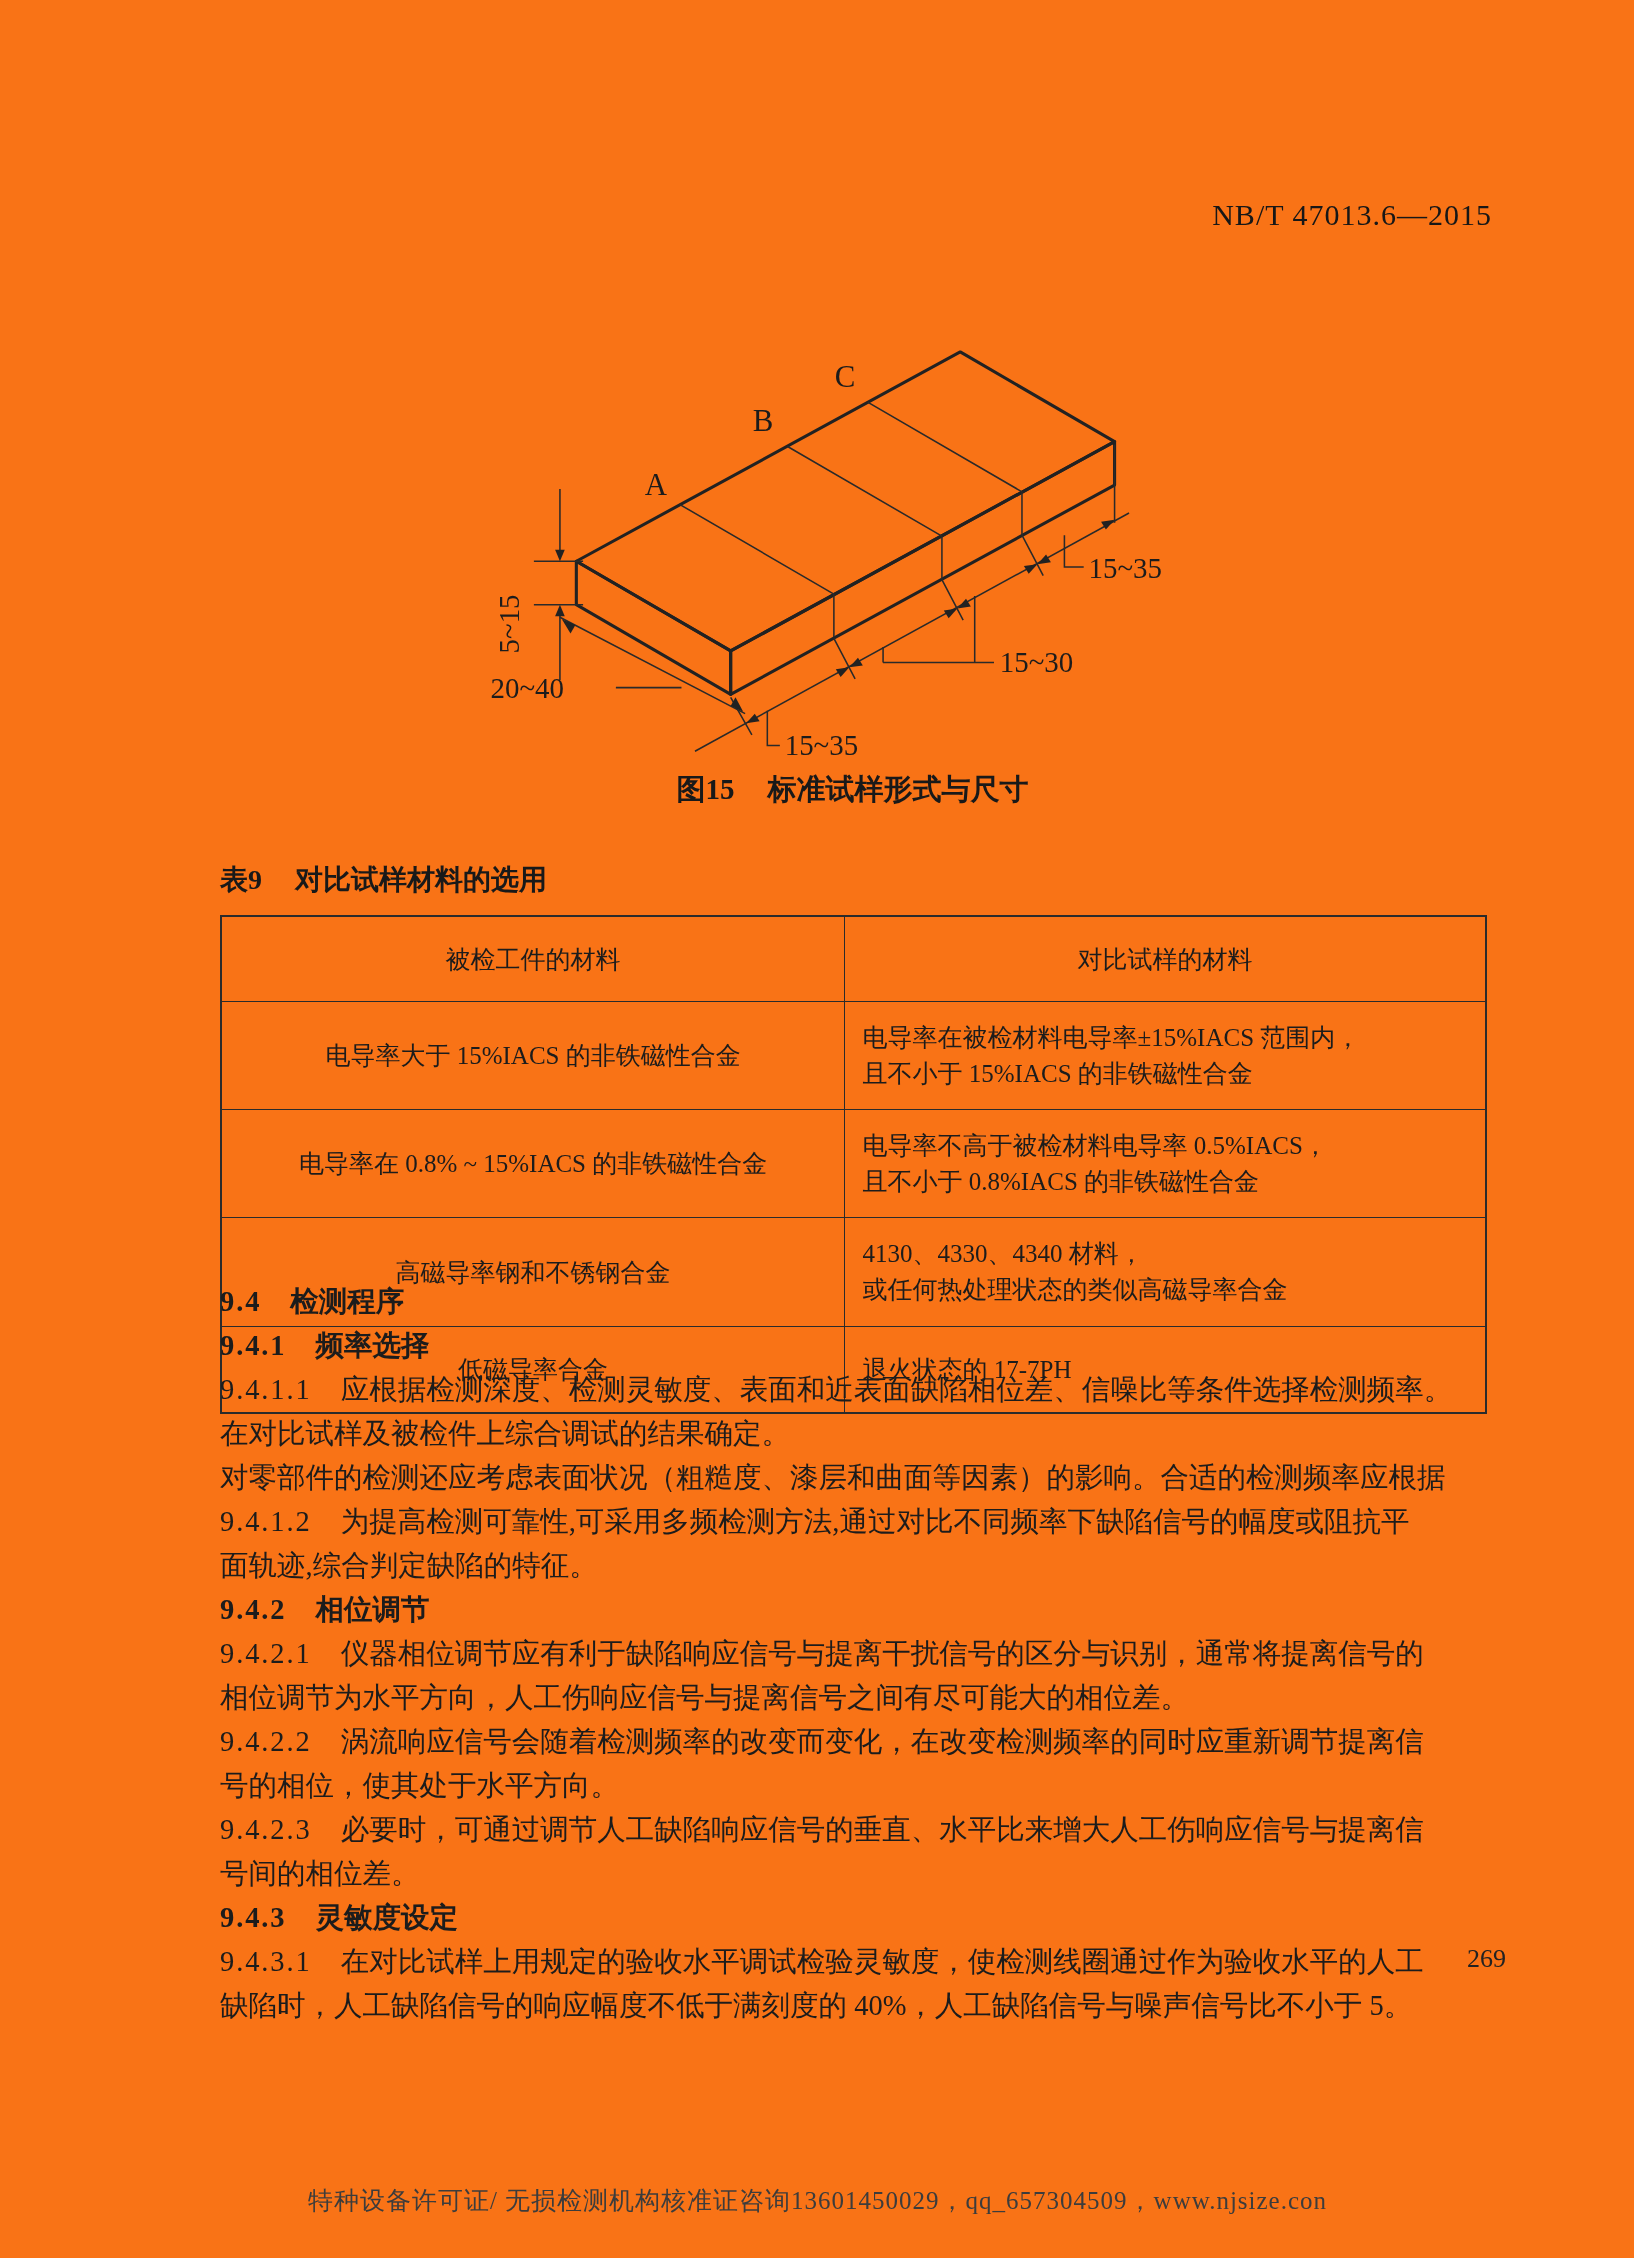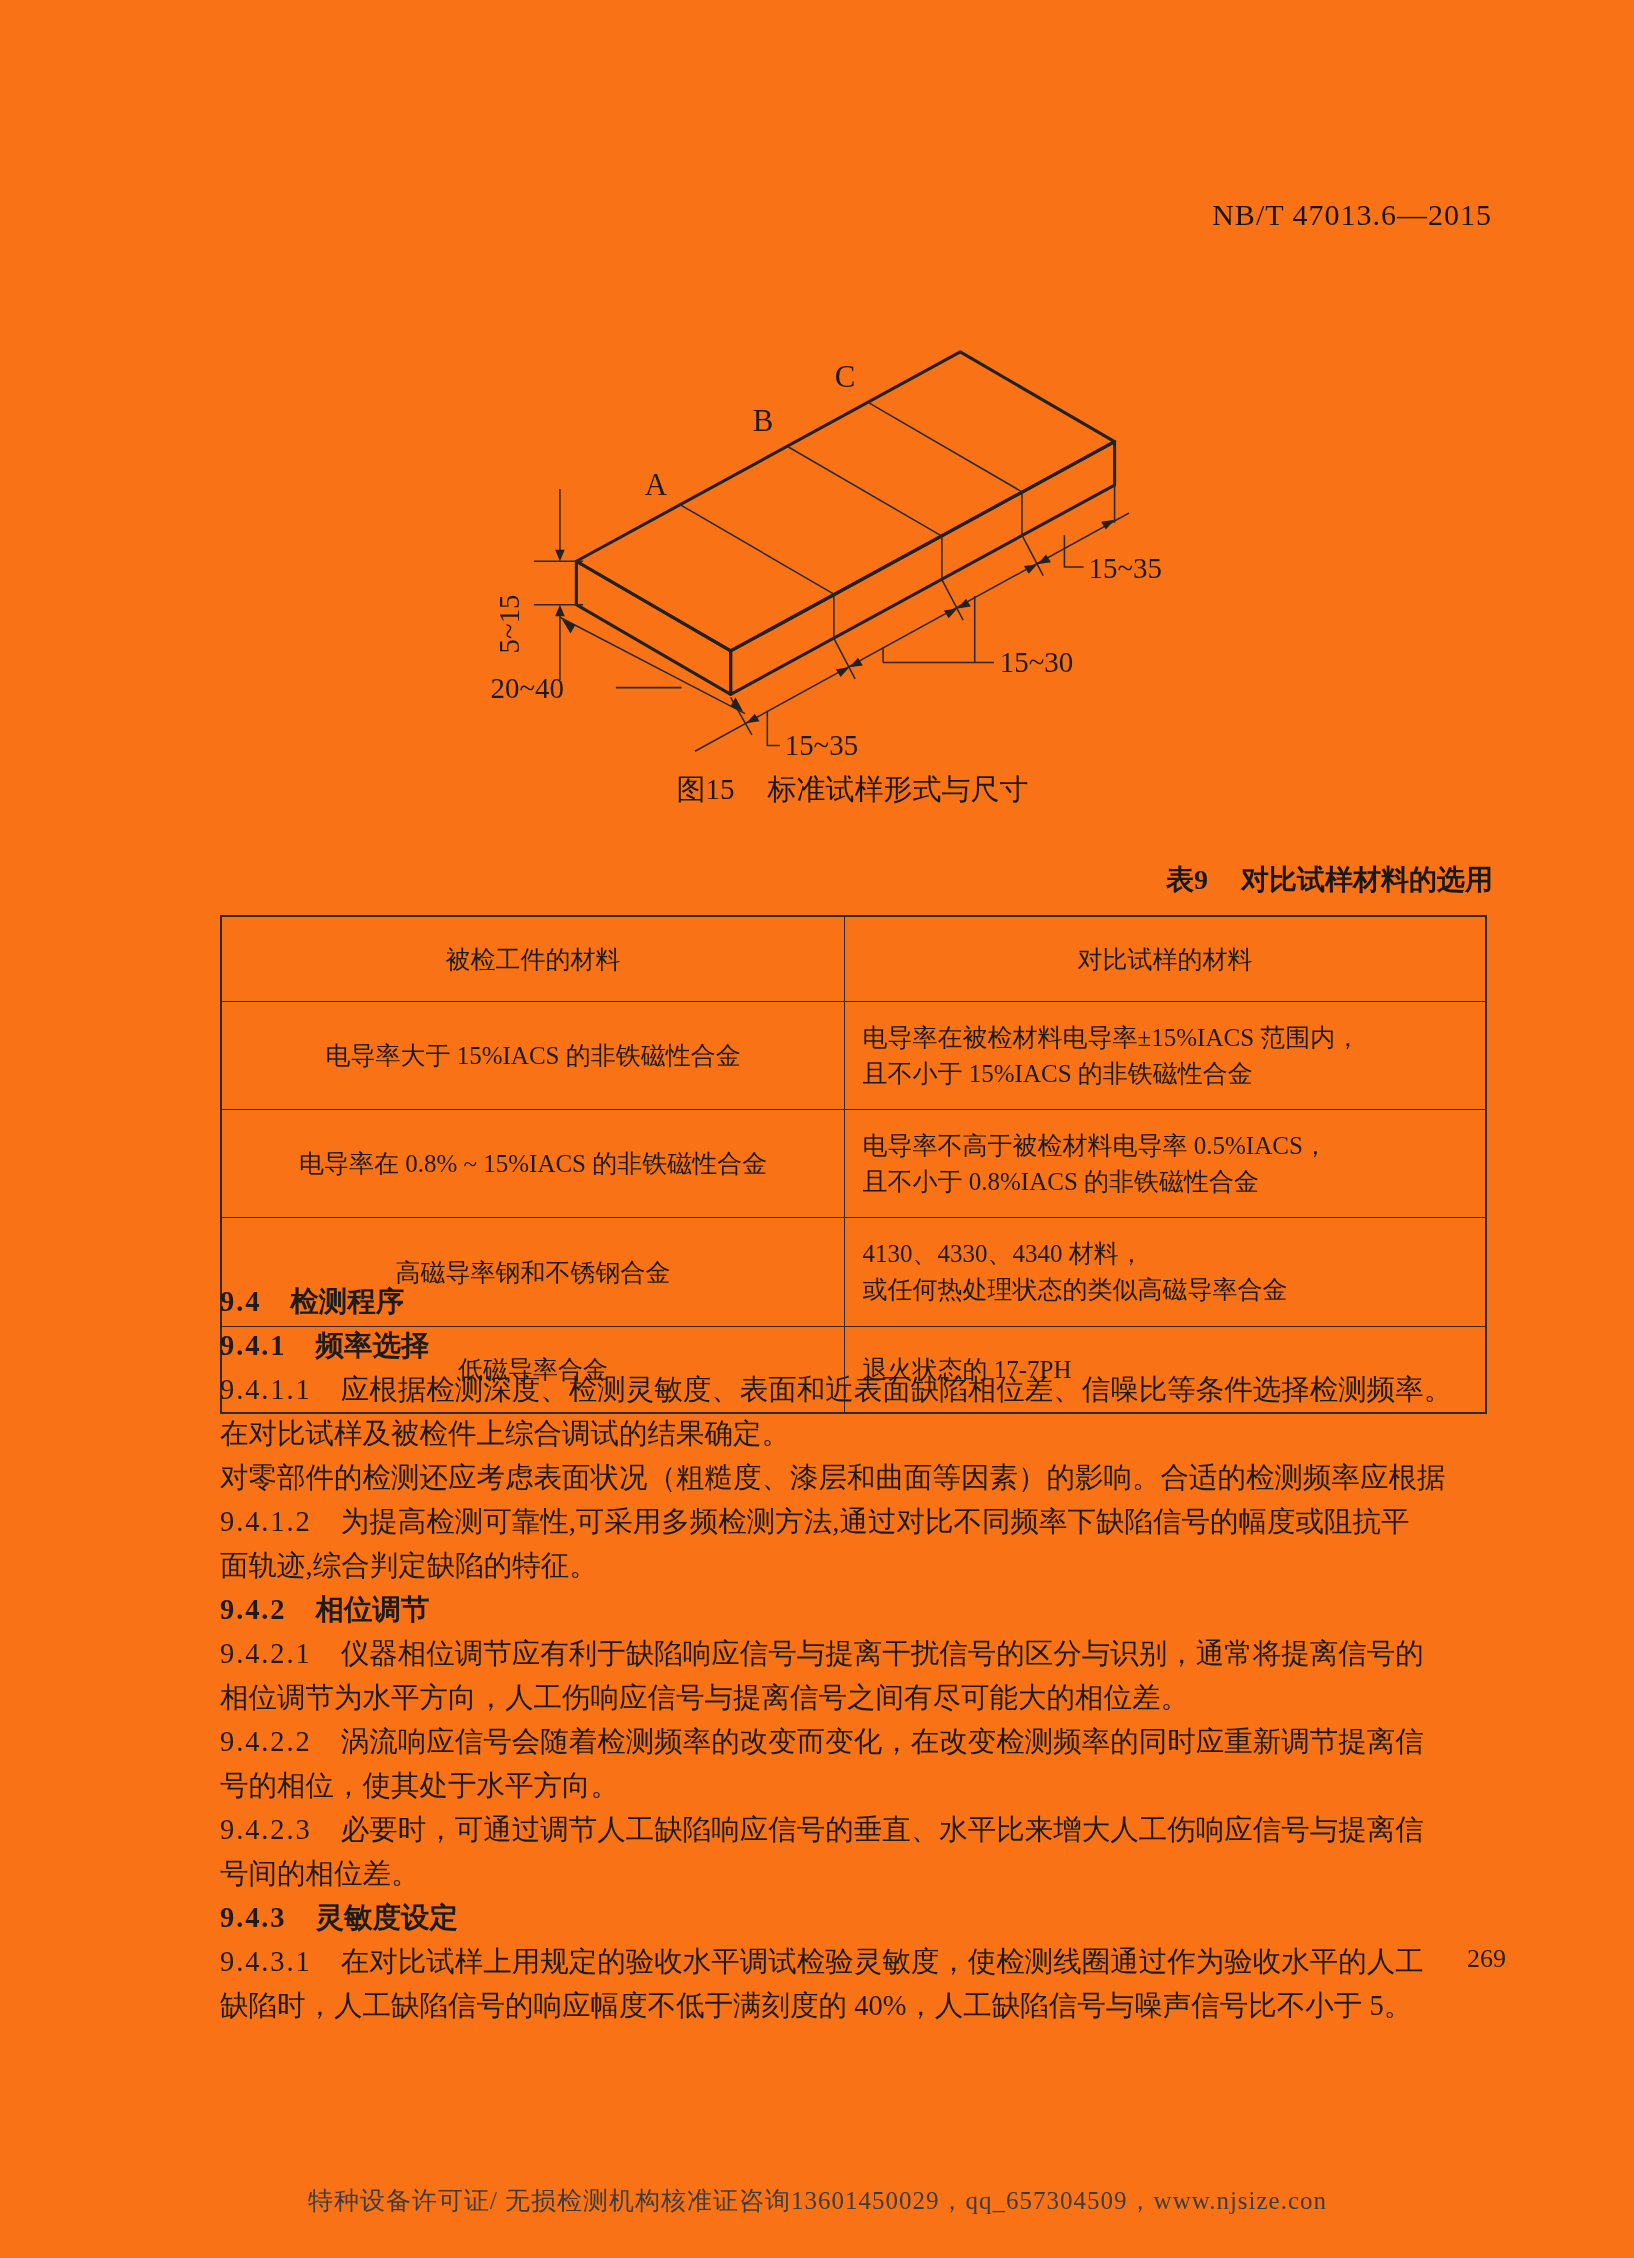--- a/index.html
+++ b/index.html
@@ -6,23 +6,23 @@
   .page{
     position:relative; width:1635px; height:2258px; background:#f97316;
     font-family:"Liberation Serif","DejaVu Serif",serif; color:#1c1c1c;
     overflow:hidden; margin:0 auto;
   }
   .hdr{position:absolute; top:198px; right:143px; font-size:30px; letter-spacing:1px; color:#171717;}
   .fig{position:absolute; left:357px; top:323px; width:811px; height:463px;}
   .fig svg{width:100%; height:100%;}
   .fig text{font-family:"Liberation Serif","DejaVu Serif",serif; fill:#1c1c1c;}
   .caption{position:absolute; left:220px; top:770px; width:1265px; text-align:center;
-    font-size:29px; font-weight:400; color:#191919;}
+    font-size:29px; font-weight:700; color:#191919;}
   .caption .gap, .ttl .gap{display:inline-block; width:33px;}
-  .ttl{position:absolute; left:228px; top:861px; width:1265px; text-align:right;
+  .ttl{position:absolute; left:220px; top:861px; width:1265px; text-align:left;
     font-size:28px; font-weight:700; color:#191919;}
   table.mat{position:absolute; left:220px; top:915px; width:1267px; border-collapse:collapse;
     table-layout:fixed; font-size:25px; color:#1c1c1c;}
   table.mat th, table.mat td{border:1.9px solid #2b2b2b; padding:16px;}
   table.mat{border:2.9px solid #2b2b2b;}
   table.mat th{height:52px; font-weight:400; text-align:center;}
   table.mat col.c1{width:49.3%;}
   table.mat td.lft{text-align:center; vertical-align:middle;}
   table.mat td.rgt{text-align:left; vertical-align:middle; padding-left:17.4px;margin-top:20px;}
   table.mat td.rgt div{line-height:36px;}

